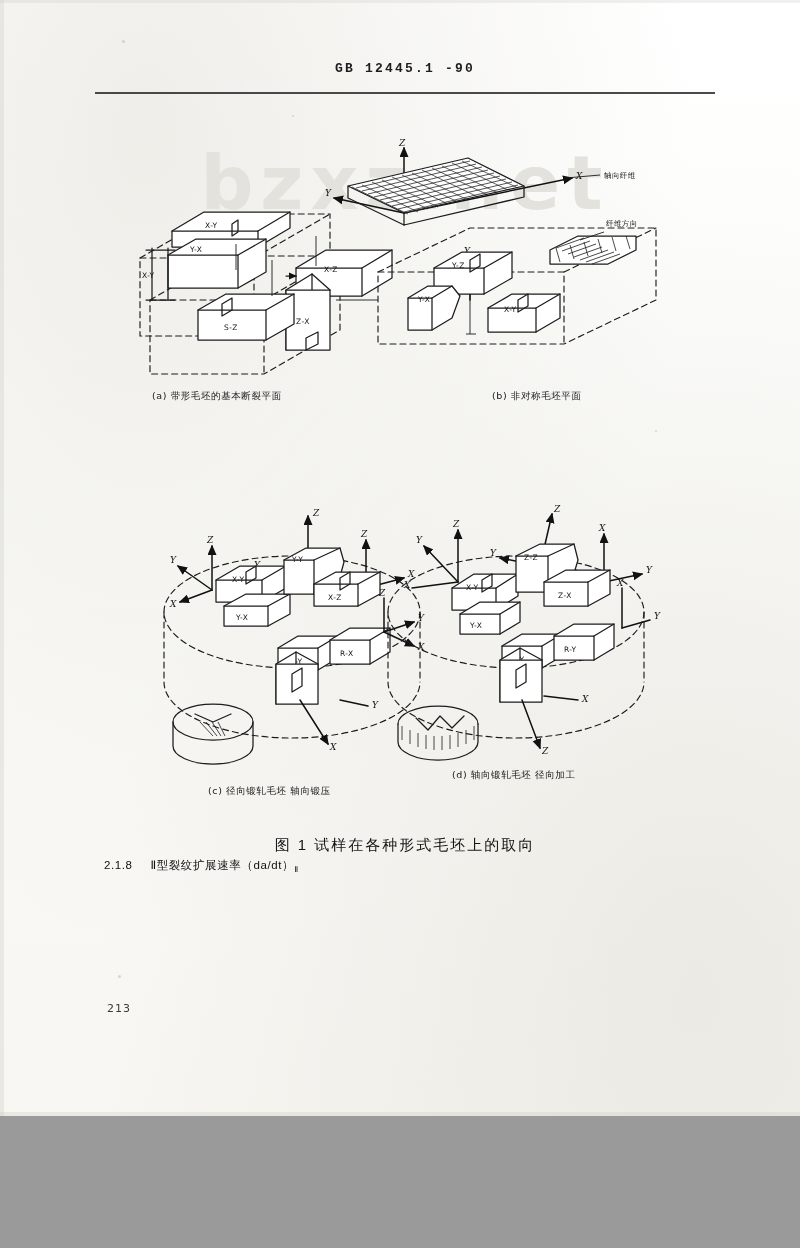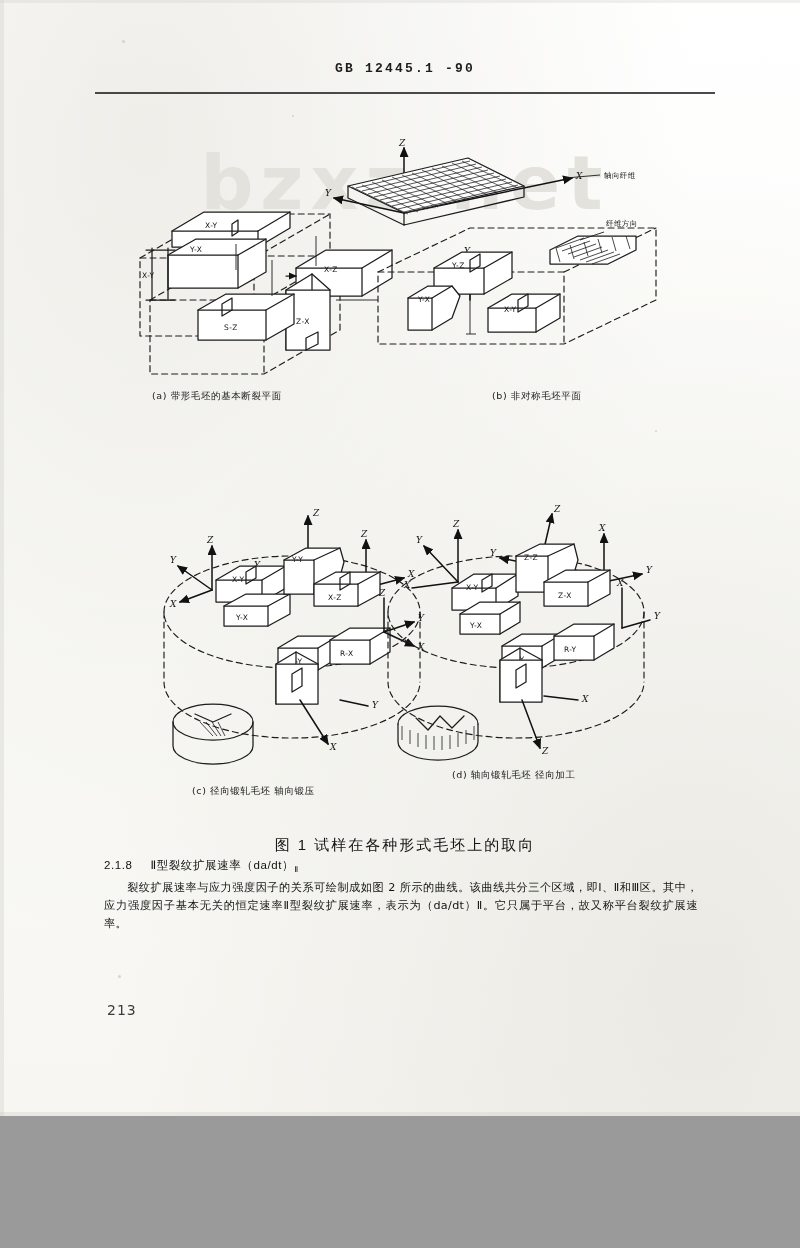--- a/index.html
+++ b/index.html
@@ -67,21 +67,21 @@
   }
   .sec .sub{font-size:8px;vertical-align:sub;}
   .para{
     position:absolute;left:104px;width:594px;
     font-family:"DejaVu Sans",sans-serif;font-size:11.2px;line-height:17.8px;
     color:#131313;letter-spacing:.35px;text-align:justify;filter:blur(.22px);
   }
   .para .ind{display:inline-block;width:23px;}
   .pageno{
     position:absolute;left:107px;font-family:"DejaVu Sans",sans-serif;
-    font-size:14px;color:#3a3a3a;letter-spacing:1px;filter:blur(.3px);
+    font-size:11px;color:#3a3a3a;letter-spacing:1px;filter:blur(.3px);
   }
   .edge{
     position:absolute;background:#cfcdc6;
   }
 </style>
 </head>
 <body>
 
 <div class="page">
 
@@ -438,29 +438,26 @@
             <path d="M458,733 L458,747"></path>
         <path d="M466,730 L466,744"></path>
             <path d="M474,726 L474,740"></path>
       </g>
     </g>
   </svg>
   </div>
 
   <div class="cap" style="left:152px;top:390px;text-align:right;">(a) 带形毛坯的基本断裂平面</div>
   <div class="cap" style="left:492px;top:390px;">(b) 非对称毛坯平面</div>
-  <div class="cap" style="left:192px;top:785px;">(c) 径向锻轧毛坯   轴向锻压</div>
+  <div class="cap" style="left:208px;top:785px;">(c) 径向锻轧毛坯   轴向锻压</div>
   <div class="cap" style="left:452px;top:769px;">(d) 轴向锻轧毛坯   径向加工</div>
 
   <div class="figtitle" style="top:836px;">图 1   试样在各种形式毛坯上的取向</div>
 
   <div class="sec" style="top:858px;">
     <span>2.1.8</span>
     <span style="display:inline-block;width:14px;"></span><span>Ⅱ型裂纹扩展速率（da/dt）</span><span class="sub">Ⅱ</span>
   </div>
 
-  <div class="para" style="top:879px;">
-    <span class="ind"></span><span>裂纹扩展速率与应力强度因子的关系可绘制成如图 2 所示的曲线。该曲线共分三个区域，即Ⅰ、Ⅱ和Ⅲ区。其中，应力强度因子基本无关的恒定速率Ⅱ型裂纹扩展速率，表示为（da/dt）Ⅱ。它只属于平台，故又称平台裂纹扩展速率。</span>
-  </div>
 
   <div class="pageno" style="top:1002px;">213</div>
 
 </div>
 
 </body></html>

